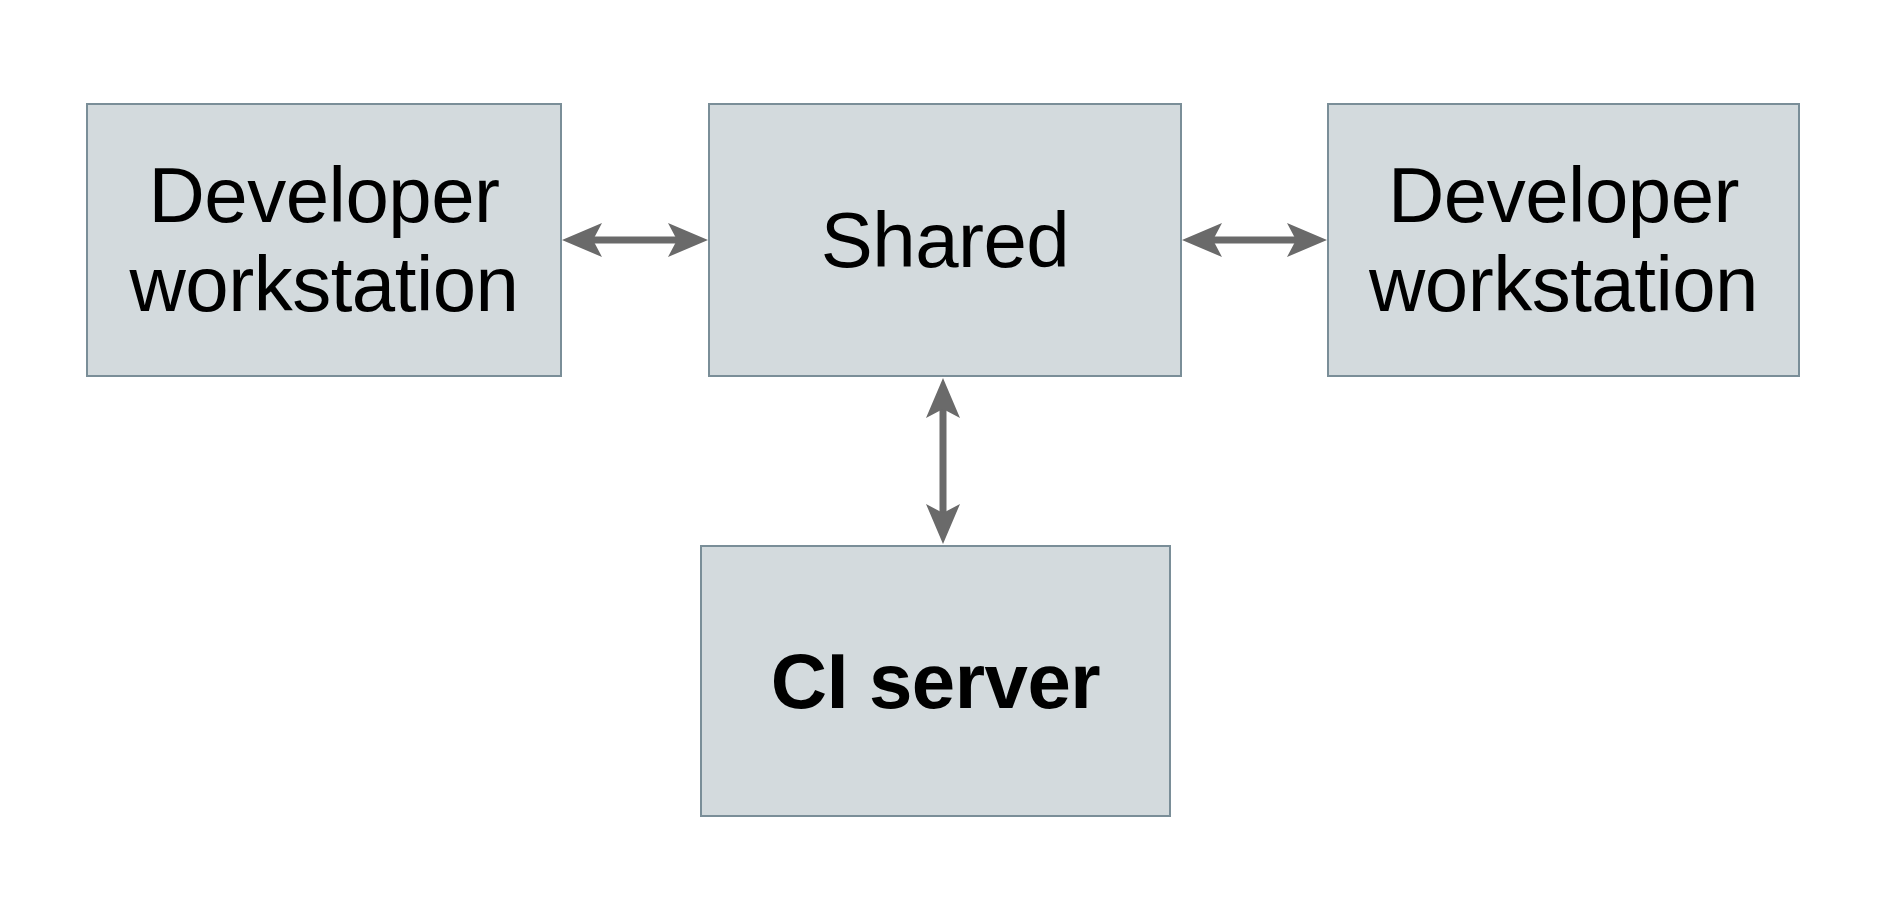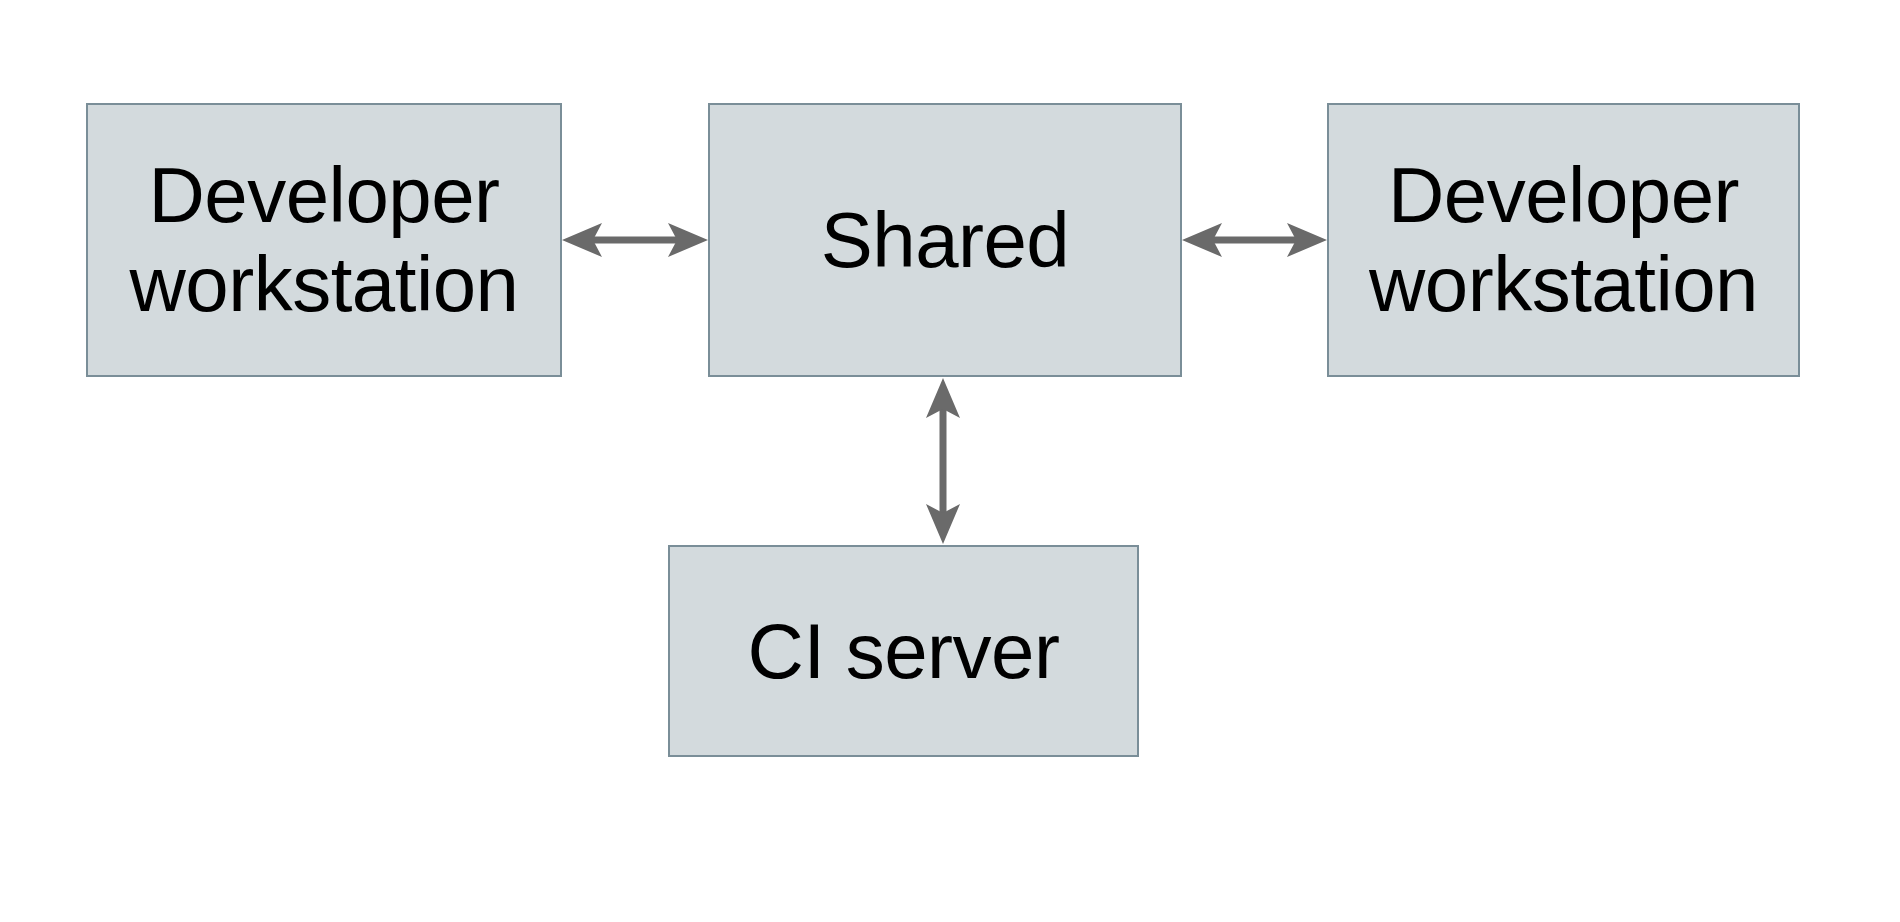--- a/index.html
+++ b/index.html
@@ -29,21 +29,21 @@
     justify-content: center;
     text-align: center;
     color: var(--text);
     font-size: 78px;
     line-height: 1.14;
     letter-spacing: -0.5px;
   }
   .node-dev-left   { left: 86px;   top: 103px; width: 476px; height: 274px; }
   .node-cache      { left: 708px;  top: 103px; width: 474px; height: 274px; }
   .node-dev-right  { left: 1327px; top: 103px; width: 473px; height: 274px; }
-  .node-ci         { left: 668px;  top: 545px; width: 471px; height: 212px; }
+  .node-ci         { left: 700px;  top: 545px; width: 471px; height: 272px; font-weight: bold; }
   .edge { position: absolute; }
   .edge svg { display: block; }
   .edge path, .edge rect { fill: var(--arrow); }
   .edge-left   { left: 562px;  top: 210px; }
   .edge-right  { left: 1182px; top: 210px; }
   .edge-down   { left: 913px;  top: 378px; }
 </style>
 </head>
 <body>
 

